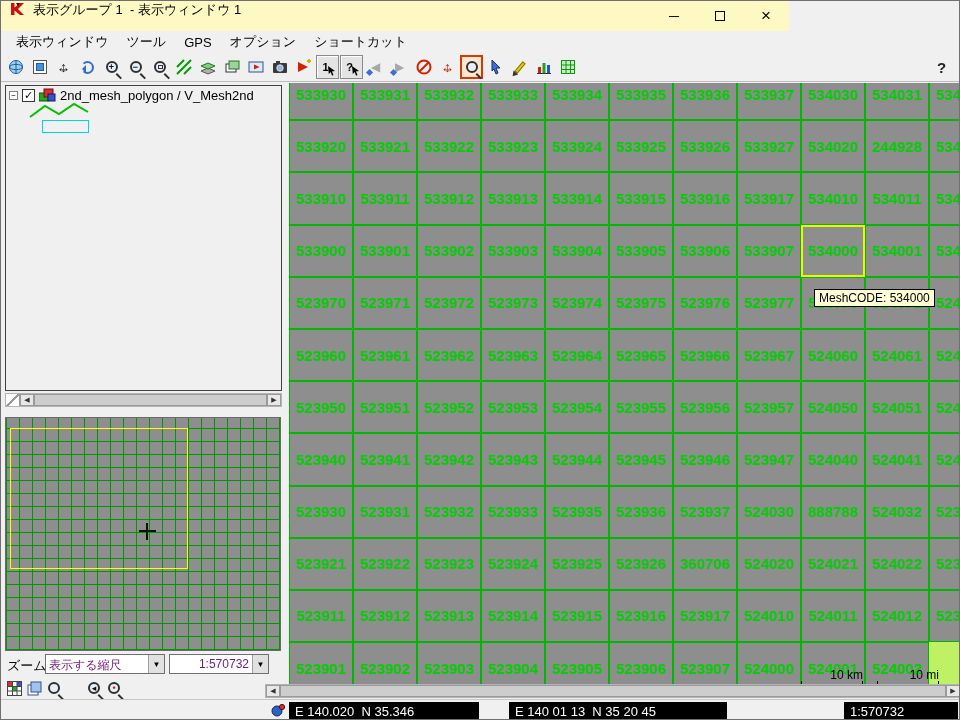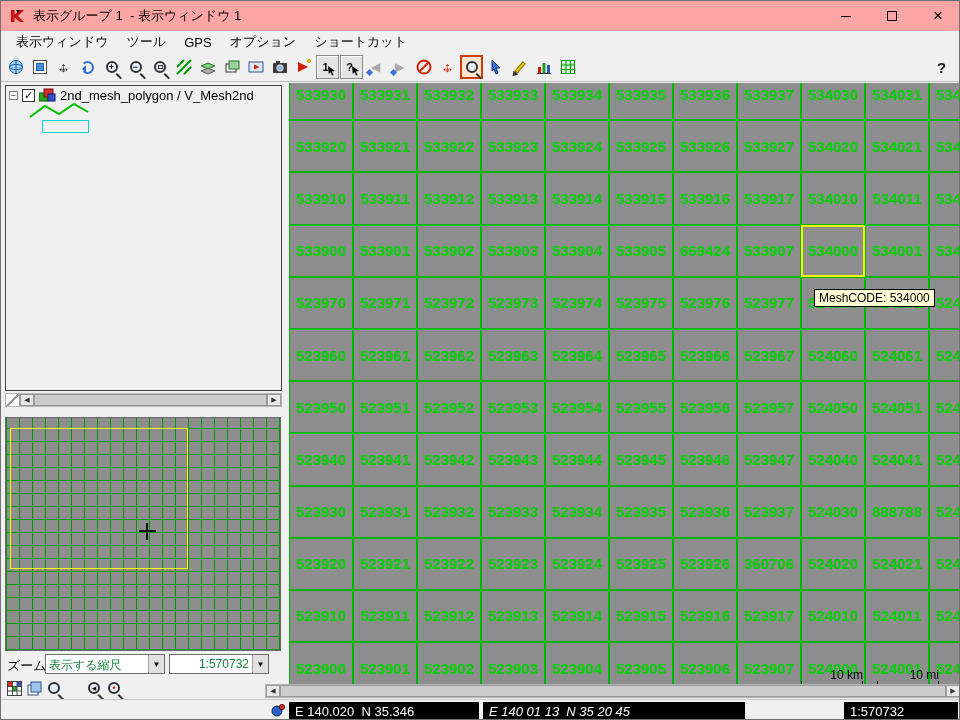--- a/index.html
+++ b/index.html
@@ -1,20 +1,20 @@
 <!DOCTYPE html>
 <html><head>
 <meta charset="utf-8">
 <style>
   *{margin:0;padding:0;box-sizing:border-box;font-family:"Liberation Sans","DejaVu Sans",sans-serif;}
   html,body{background:#d8d8d8;}
   #app{position:relative;width:960px;height:720px;background:#f0f0f0;overflow:hidden;border:1px solid #707070;}
 
   
-  .titlebar{position:absolute;left:0;top:0;width:960px;height:30px;background:#fca5a5;display:flex;align-items:center;}
+  .titlebar{position:absolute;left:0;top:0;width:788px;height:30px;background:#fef9c3;display:flex;}
   .app-icon{margin-left:8px;width:16px;height:16px;}
   .title{margin-left:8px;font-size:13px;color:#000;white-space:pre;}
   .winbtns{position:absolute;right:0;top:0;height:30px;display:flex;}
   .wbtn{width:46px;height:30px;display:flex;align-items:center;justify-content:center;font-size:14px;color:#000;}
   .maxbox{width:10px;height:10px;border:1px solid #000;display:inline-block;}
 
   
   .menubar{position:absolute;left:4px;top:30px;width:960px;height:22px;display:flex;align-items:center;font-size:13px;color:#000;padding-left:2px;}
   .menu-item{padding:2px 9px;white-space:nowrap;}
 
@@ -62,21 +62,21 @@
     background-image:repeating-linear-gradient(90deg,#009800 0 1px,transparent 1px 13px),repeating-linear-gradient(0deg,#009800 0 1px,transparent 1px 13px);}
   .ov-rect{position:absolute;left:4px;top:10px;width:178px;height:141px;border:1px solid #ffff00;}
   .ov-ch-h{position:absolute;left:133px;top:112px;width:17px;height:2px;background:#101010;}
   .ov-ch-v{position:absolute;left:140px;top:105px;width:2px;height:17px;background:#101010;}
 
   
   .zoom-label{position:absolute;left:6px;top:656px;font-size:13px;color:#000;}
   .combo{position:absolute;top:653px;height:20px;background:#fff;border:1px solid #707070;display:flex;align-items:stretch;}
   .combo1{left:44px;width:120px;}
   .combo2{left:168px;width:100px;}
-  .combo .val{flex:1;font-size:12px;padding:2px 3px;white-space:nowrap;overflow:hidden;color:#15803d;}
+  .combo .val{flex:1;font-size:12px;padding:2px 3px;white-space:nowrap;overflow:hidden;color:#701a75;}
   .combo2 .val{text-align:right;}
   .combo .drop{width:16px;background:#e1e1e1;border-left:1px solid #a0a0a0;display:flex;align-items:center;justify-content:center;font-size:8px;color:#000;}
 
   
   .mbtn{position:absolute;top:678px;width:18px;height:18px;display:flex;align-items:center;justify-content:center;}
 
   
   .map-viewport{position:absolute;left:288px;top:82px;width:672px;height:601px;background:#bef264;overflow:hidden;}
   .mesh-grid{position:absolute;left:0;top:-15px;width:704px;display:grid;grid-template-columns:repeat(11,64px);grid-auto-rows:52.2px;}
   .cell{display:flex;align-items:center;justify-content:center;background:#8e8e8e;border:1px solid #00b800;color:#00d000;font-size:15px;font-weight:bold;overflow:hidden;}
@@ -84,21 +84,21 @@
   .tooltip{position:absolute;left:525px;top:206px;background:#ffffd6;border:1px solid #000;color:#000;font-size:12px;padding:1px 4px;white-space:nowrap;z-index:9;}
   .sbar{position:absolute;top:588px;width:62px;text-align:right;font-size:12px;line-height:9px;color:#000;z-index:8;}
   .sbar-km{left:512px;}
   .sbar-mi{left:588px;}
   .sbar .line{height:4px;border:1px solid #000;border-top:none;margin-top:1px;}
 
   
   .statusbar{position:absolute;left:0;top:698px;width:960px;height:22px;background:#f0f0f0;border-top:1px solid #c8c8c8;}
   .spanel{position:absolute;top:2px;height:19px;background:#000;color:#fff;font-size:13px;line-height:19px;padding-left:6px;white-space:pre;overflow:hidden;}
   .sp1{left:288px;width:190px;}
-  .sp2{left:482px;width:262px;font-style:italic;}
+  .sp2{left:508px;width:218px;}
   .sp3{left:843px;width:114px;}
   .gps-ic{position:absolute;left:269px;top:2px;}
 </style>
 </head>
 <body>
 
 <div id="app">
 
   <div class="titlebar">
     <svg class="app-icon" width="16" height="16" viewBox="0 0 16 16">
@@ -341,40 +341,40 @@
         <div class="cell">534032</div>
         <div class="cell">533920</div>
         <div class="cell">533921</div>
         <div class="cell">533922</div>
         <div class="cell">533923</div>
         <div class="cell">533924</div>
         <div class="cell">533925</div>
         <div class="cell">533926</div>
         <div class="cell">533927</div>
         <div class="cell">534020</div>
-        <div class="cell">534021</div>
+        <div class="cell">244928</div>
         <div class="cell">534022</div>
         <div class="cell">533910</div>
         <div class="cell">533911</div>
         <div class="cell">533912</div>
         <div class="cell">533913</div>
         <div class="cell">533914</div>
         <div class="cell">533915</div>
         <div class="cell">533916</div>
         <div class="cell">533917</div>
         <div class="cell">534010</div>
         <div class="cell">534011</div>
         <div class="cell">534012</div>
         <div class="cell">533900</div>
         <div class="cell">533901</div>
         <div class="cell">533902</div>
         <div class="cell">533903</div>
         <div class="cell">533904</div>
         <div class="cell">533905</div>
-        <div class="cell">669424</div>
+        <div class="cell">533906</div>
         <div class="cell">533907</div>
         <div class="cell hl">534000</div>
         <div class="cell">534001</div>
         <div class="cell">534002</div>
         <div class="cell">523970</div>
         <div class="cell">523971</div>
         <div class="cell">523972</div>
         <div class="cell">523973</div>
         <div class="cell">523974</div>
         <div class="cell">523975</div>
@@ -413,21 +413,20 @@
         <div class="cell">523945</div>
         <div class="cell">523946</div>
         <div class="cell">523947</div>
         <div class="cell">524040</div>
         <div class="cell">524041</div>
         <div class="cell">524042</div>
         <div class="cell">523930</div>
         <div class="cell">523931</div>
         <div class="cell">523932</div>
         <div class="cell">523933</div>
-        <div class="cell">523934</div>
         <div class="cell">523935</div>
         <div class="cell">523936</div>
         <div class="cell">523937</div>
         <div class="cell">524030</div>
         <div class="cell">888788</div>
         <div class="cell">524032</div>
         <div class="cell">523920</div>
         <div class="cell">523921</div>
         <div class="cell">523922</div>
         <div class="cell">523923</div>

